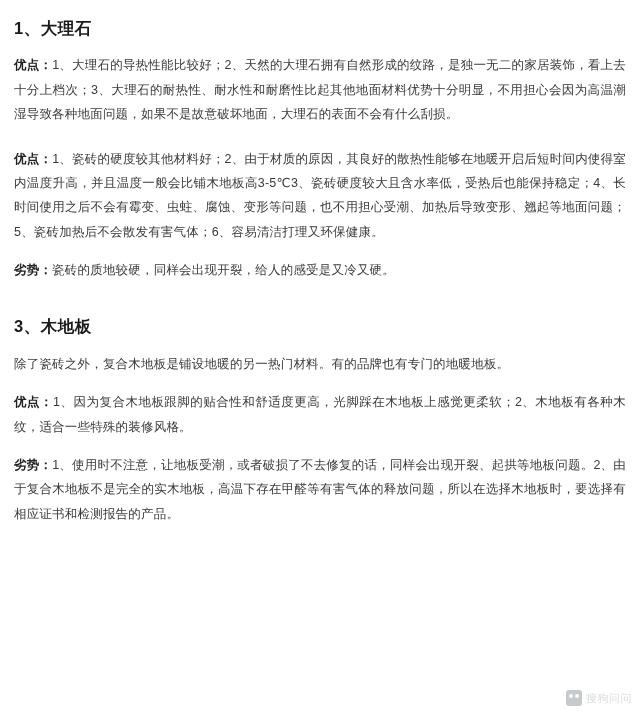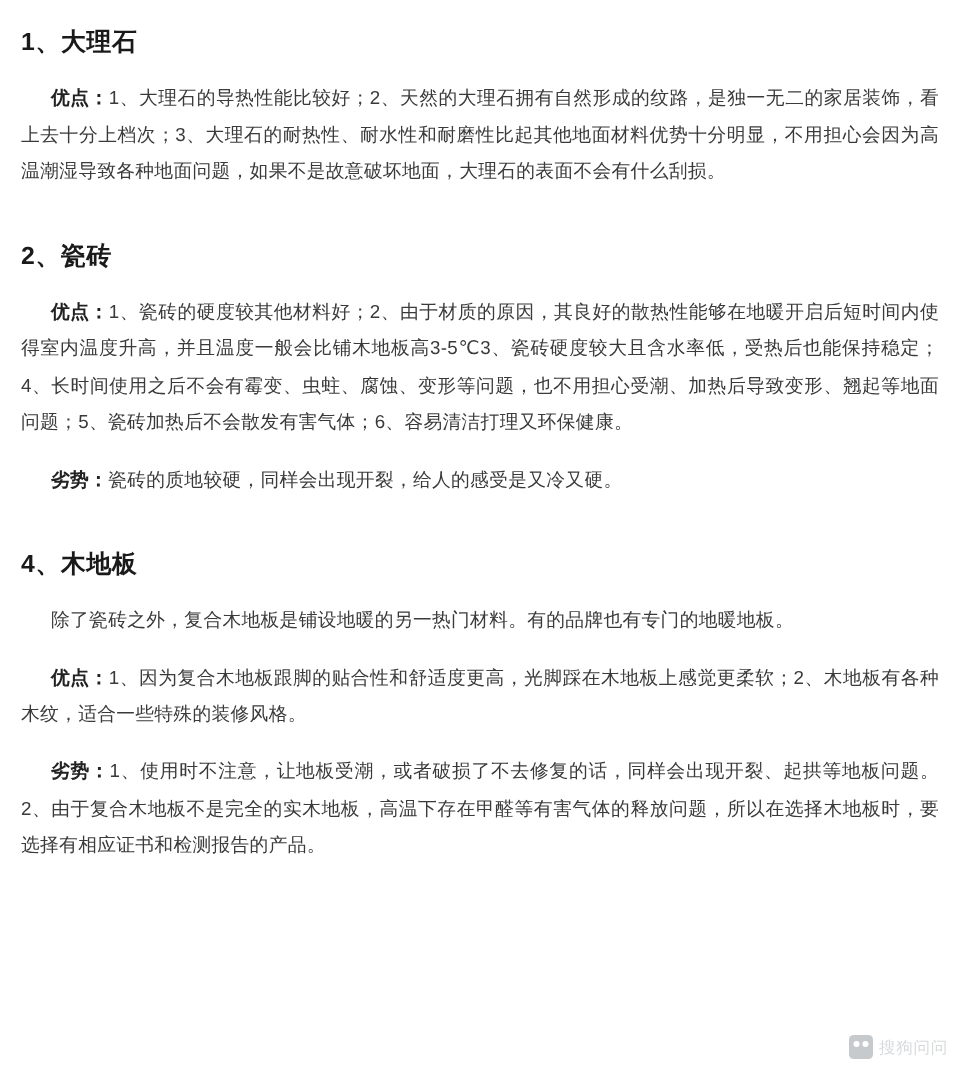--- a/index.html
+++ b/index.html
@@ -38,21 +38,20 @@
     text-align: justify;
     color: #3a3a3a;
     letter-spacing: 0.2px;
   }
   p.para.tight {
     margin-bottom: 13px;
   }
   .lead {
     font-weight: bold;
     color: #222222;
-    margin-left: 20px;
   }
   .divider-space {
     height: 6px;
   }
   .watermark {
     position: absolute;
     right: 8px;
     bottom: 6px;
     display: flex;
     align-items: center;
@@ -96,27 +95,26 @@
 </head>
 <body>
 
 <div class="page">
 
   <h2 class="section-title">1、大理石</h2>
   <p class="para"><span class="lead">优点：</span><span>1、大理石的导热性能比较好；2、天然的大理石拥有自然形成的纹路，是独一无二的家居装饰，看上去十分上档次；3、大理石的耐热性、耐水性和耐磨性比起其他地面材料优势十分明显，不用担心会因为高温潮湿导致各种地面问题，如果不是故意破坏地面，大理石的表面不会有什么刮损。</span></p>
 
   <div class="divider-space"></div>
 
-  <h2 class="section-title">2、瓷砖</h2>
   <p class="para"><span class="lead">优点：</span><span>1、瓷砖的硬度较其他材料好；2、由于材质的原因，其良好的散热性能够在地暖开启后短时间内使得室内温度升高，并且温度一般会比铺木地板高3-5℃3、瓷砖硬度较大且含水率低，受热后也能保持稳定；4、长时间使用之后不会有霉变、虫蛀、腐蚀、变形等问题，也不用担心受潮、加热后导致变形、翘起等地面问题；5、瓷砖加热后不会散发有害气体；6、容易清洁打理又环保健康。</span></p>
   <p class="para"><span class="lead">劣势：</span><span>瓷砖的质地较硬，同样会出现开裂，给人的感受是又冷又硬。</span></p>
 
   <div class="divider-space"></div>
 
-  <h2 class="section-title">4、木地板</h2>
+  <h2 class="section-title">3、木地板</h2>
   <p class="para"><span class="lead"></span><span>除了瓷砖之外，复合木地板是铺设地暖的另一热门材料。有的品牌也有专门的地暖地板。</span></p>
   <p class="para"><span class="lead">优点：</span><span>1、因为复合木地板跟脚的贴合性和舒适度更高，光脚踩在木地板上感觉更柔软；2、木地板有各种木纹，适合一些特殊的装修风格。</span></p>
   <p class="para tight"><span class="lead">劣势：</span><span>1、使用时不注意，让地板受潮，或者破损了不去修复的话，同样会出现开裂、起拱等地板问题。2、由于复合木地板不是完全的实木地板，高温下存在甲醛等有害气体的释放问题，所以在选择木地板时，要选择有相应证书和检测报告的产品。</span></p>
 
 </div>
 
 <div class="watermark">
   <span class="wm-logo"></span>
   <span class="wm-text">搜狗问问</span>
 </div>

